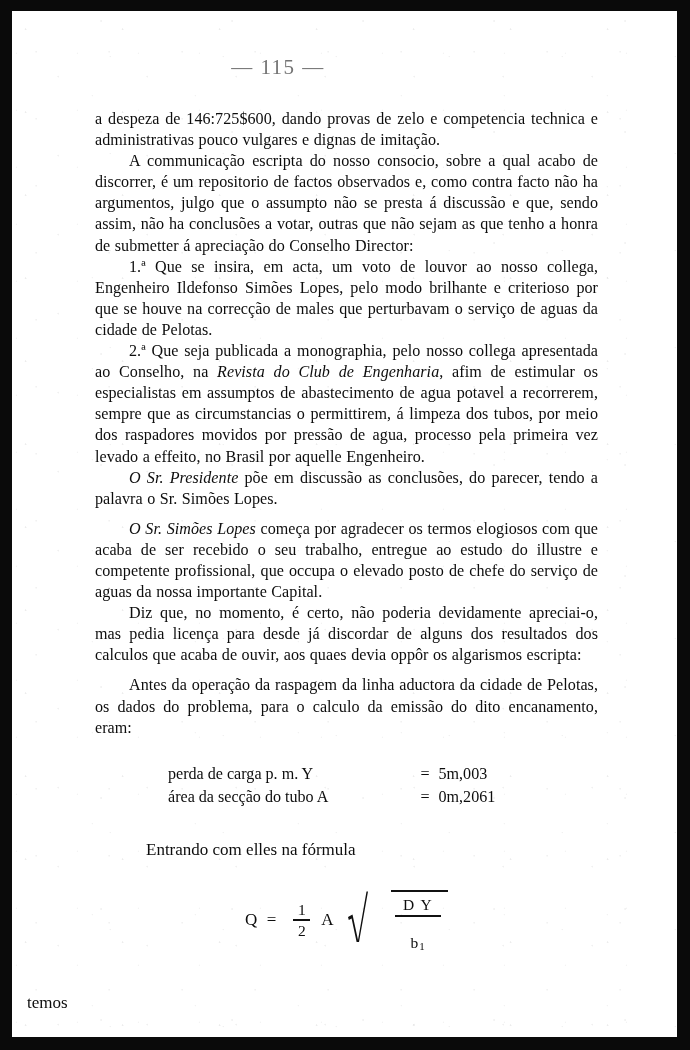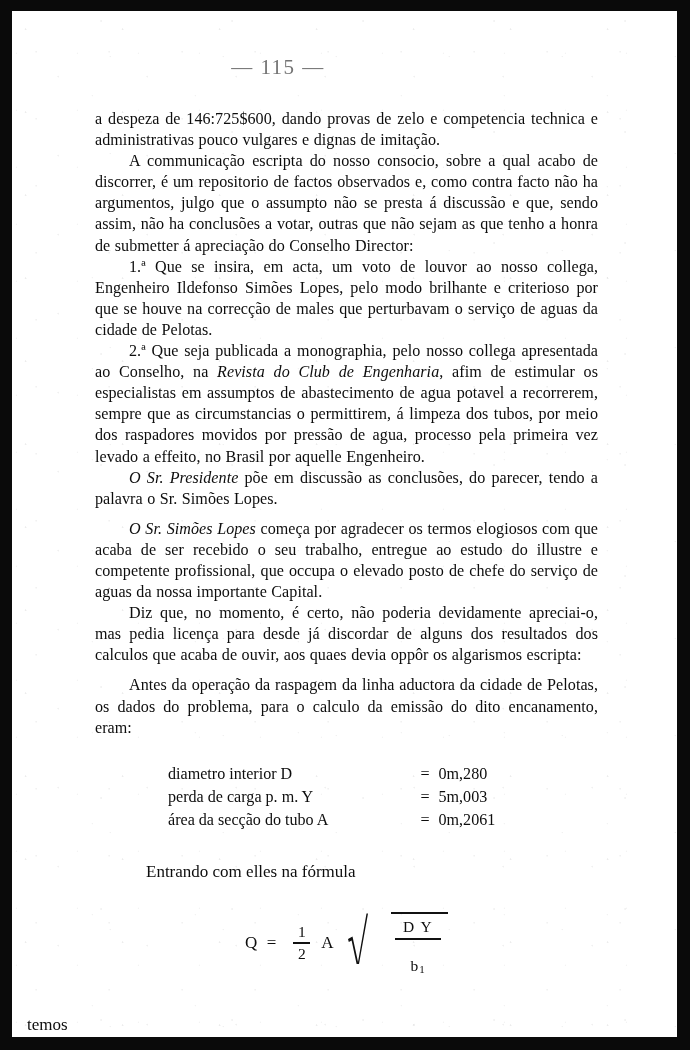--- a/index.html
+++ b/index.html
@@ -181,25 +181,20 @@
       <p class="para lastline-left">Diz que, no momento, é certo, não poderia devidamente apreciai-o, mas pedia licença para desde já discordar de alguns dos resultados dos calculos que acaba de ouvir, aos quaes devia oppôr os algarismos escripta:</p>
 
       <div class="spacer-sm"></div>
 
       <p class="para lastline-left">Antes da operação da raspagem da linha aductora da cidade de Pelotas, os dados do problema, para o calculo da emissão do dito encanamento, eram:</p>
 
       <div class="spacer-lg"></div>
 
       <table class="values-table">
         <tbody>
-          <tr>
-            <td class="label">diametro interior D</td>
-            <td class="eq">=</td>
-            <td class="val">0m,280</td>
-          </tr>
           <tr>
             <td class="label">perda de carga p. m. Y</td>
             <td class="eq">=</td>
             <td class="val">5m,003</td>
           </tr>
           <tr>
             <td class="label">área da secção do tubo A</td>
             <td class="eq">=</td>
             <td class="val">0m,2061</td>
           </tr>

